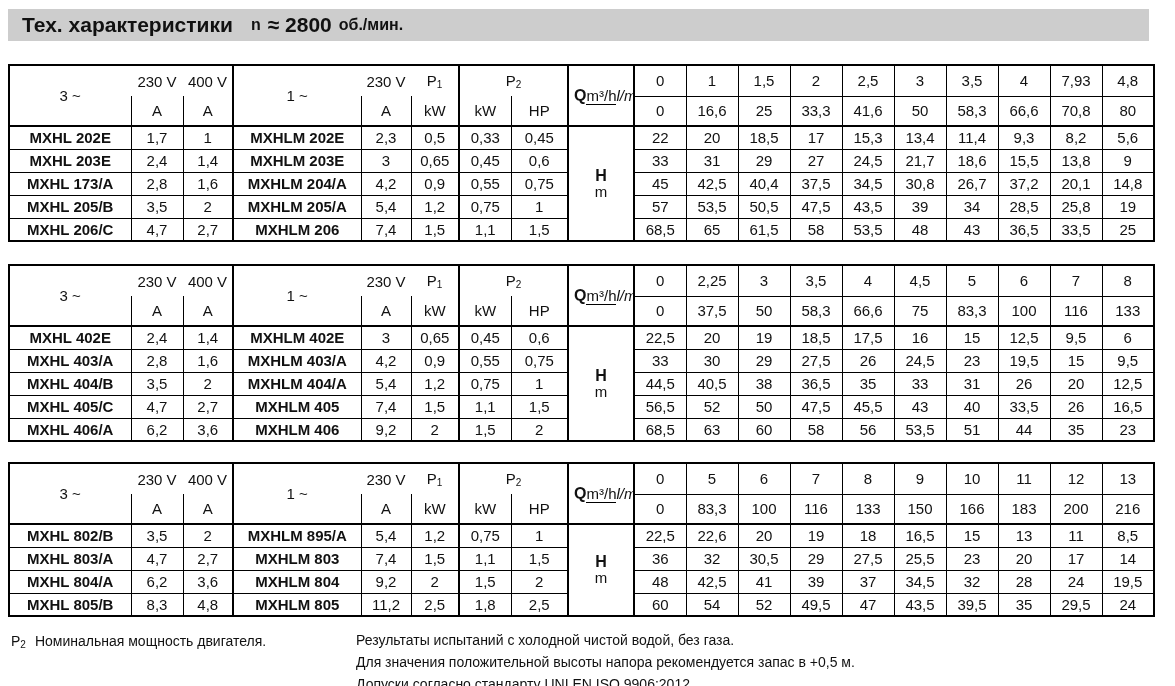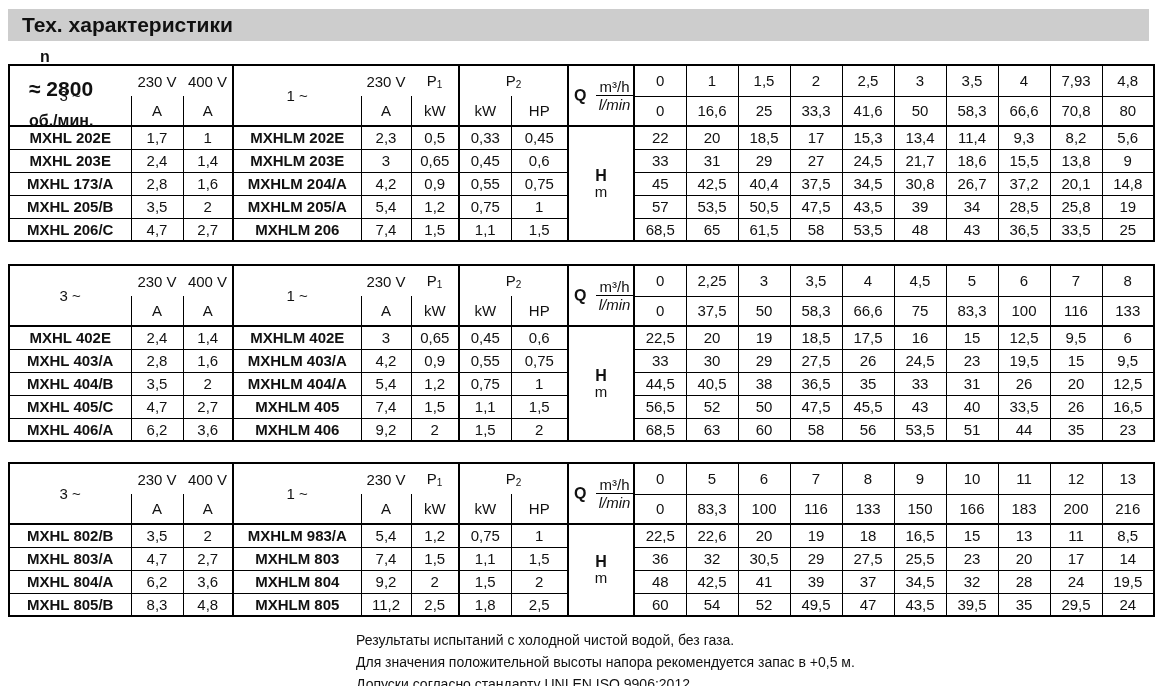--- a/index.html
+++ b/index.html
@@ -5,22 +5,22 @@
   html,body { margin:0; padding:0; background:#fff; }
   body {
     width:1175px; height:686px; position:relative; overflow:hidden;
     font-family:"Liberation Sans","DejaVu Sans",sans-serif; color:#111;
   }
   .page { padding:9px 0 0 8px; }
 
   
   .title-bar {
     width:1141px; height:32px; background:#cdcdcd;
-    display:flex; align-items:flex-start; box-sizing:border-box;
-    padding-left:14px; line-height:32px; white-space:nowrap;flex-direction:column;
+    display:flex; align-items:center; box-sizing:border-box;
+    padding-left:14px; line-height:32px; white-space:nowrap;
   }
   .t-main  { font-size:21px; font-weight:bold; }
   .t-n     { font-size:16px; font-weight:bold; margin-left:18px; }
   .t-value { font-size:21px; font-weight:bold; margin-left:7px; }
   .t-unit  { font-size:16px; font-weight:bold; margin-left:7px; }
 
   
   .tbl-wrap { }
   table.spec {
     border-collapse:collapse; table-layout:fixed; width:1145px;
@@ -44,21 +44,21 @@
 
   .model-h { vertical-align:top; padding-top:7px; font-size:15px; }
   .lbl { font-size:15px; }
   .unit { font-size:15px; }
   .sub { font-size:10px; vertical-align:-2px; }
 
   .qcell { border-right:2px solid #000; }
   .qwrap { display:flex; height:100%; align-items:stretch; }
   .qlab { width:22px; display:flex; align-items:center; justify-content:flex-start;
           padding-left:5px; font-weight:bold; font-size:16px; }
-  .qunits { flex:1; display:flex; flex-direction:column; }
+  .qunits { flex:1; display:flex; flex-direction:row; }
   .qunits .u1 { flex:1; display:flex; align-items:center; justify-content:center;
                 border-bottom:1px solid #000; }
   .qunits .u2 { flex:1; display:flex; align-items:center; justify-content:center;font-style:italic; }
 
   .fval { }
   thead .fb { border-bottom:1px solid #000; }
 
   .mname { text-align:left; padding-left:12px; font-weight:bold; }
   .num { }
   .hm { border-left:2px solid #000; border-right:2px solid #000;
@@ -502,21 +502,21 @@
             <td class="fval bl1">183</td>
             <td class="fval bl1">200</td>
             <td class="fval bl1">216</td>
           </tr>
         </thead>
         <tbody>
           <tr>
             <td class="mname">MXHL 802/B</td>
             <td class="num bl1">3,5</td>
             <td class="num bl1">2</td>
-            <td class="mname bl2">MXHLM 983/A</td>
+            <td class="mname bl2">MXHLM 895/A</td>
             <td class="num bl1">5,4</td>
             <td class="num bl1">1,2</td>
             <td class="num bl2">0,75</td>
             <td class="num bl1">1</td>
             <td class="hm" rowspan="4"><span class="hb">H</span><br><span>m</span></td>
             <td class="num ">22,5</td>
             <td class="num bl1">22,6</td>
             <td class="num bl1">20</td>
             <td class="num bl1">19</td>
             <td class="num bl1">18</td>
@@ -585,20 +585,23 @@
             <td class="num bl1">35</td>
             <td class="num bl1">29,5</td>
             <td class="num bl1">24</td>
           </tr>
         </tbody>
       </table>
     </div>
 
   <div class="footer">
     <div class="foot-left">
+      <div class="fline">
+        <span class="psym"><span>P</span><span class="sub">2</span></span><span class="ftext">Номинальная мощность двигателя.</span>
+      </div>
     </div>
     <div class="foot-right">
       <div class="fline">Результаты испытаний с холодной чистой водой, без газа.</div>
       <div class="fline">Для значения положительной высоты напора рекомендуется запас в +0,5 м.</div>
       <div class="fline">Допуски согласно стандарту UNI EN ISO 9906:2012.</div>
     </div>
   </div>
 
 </div>
 

